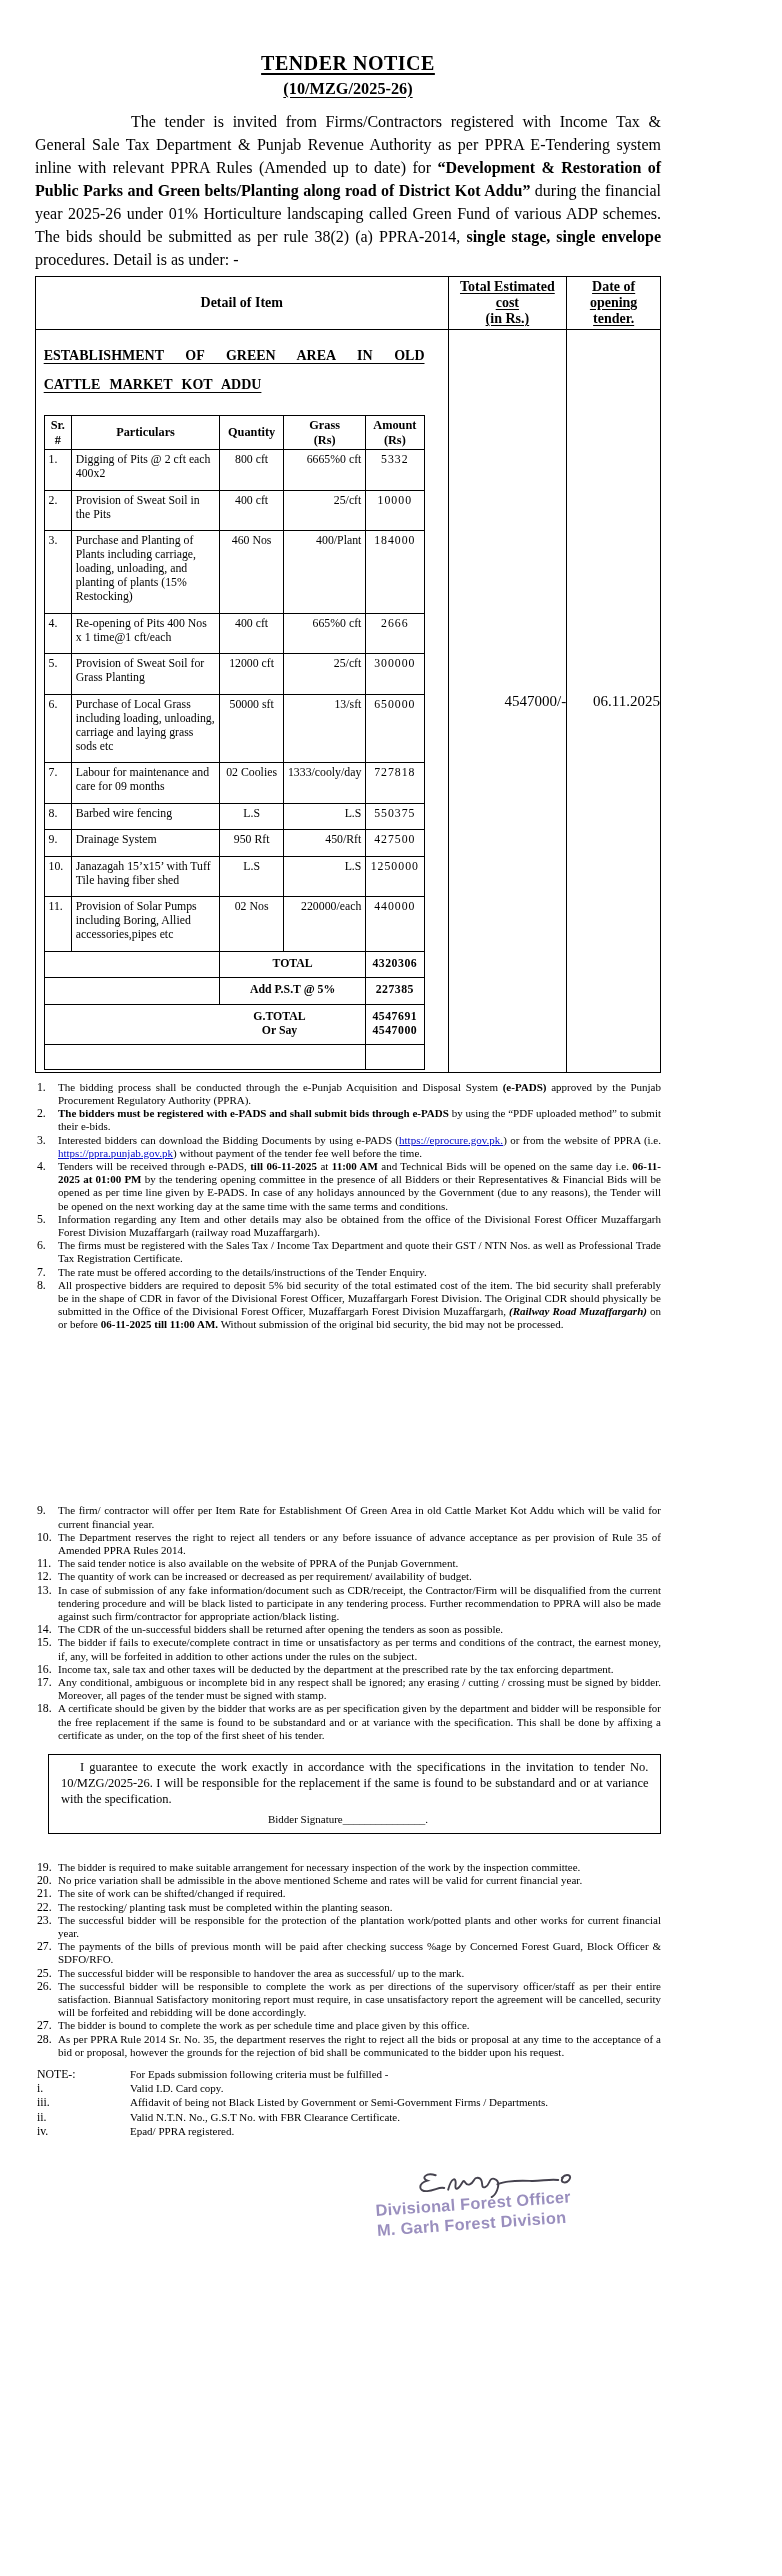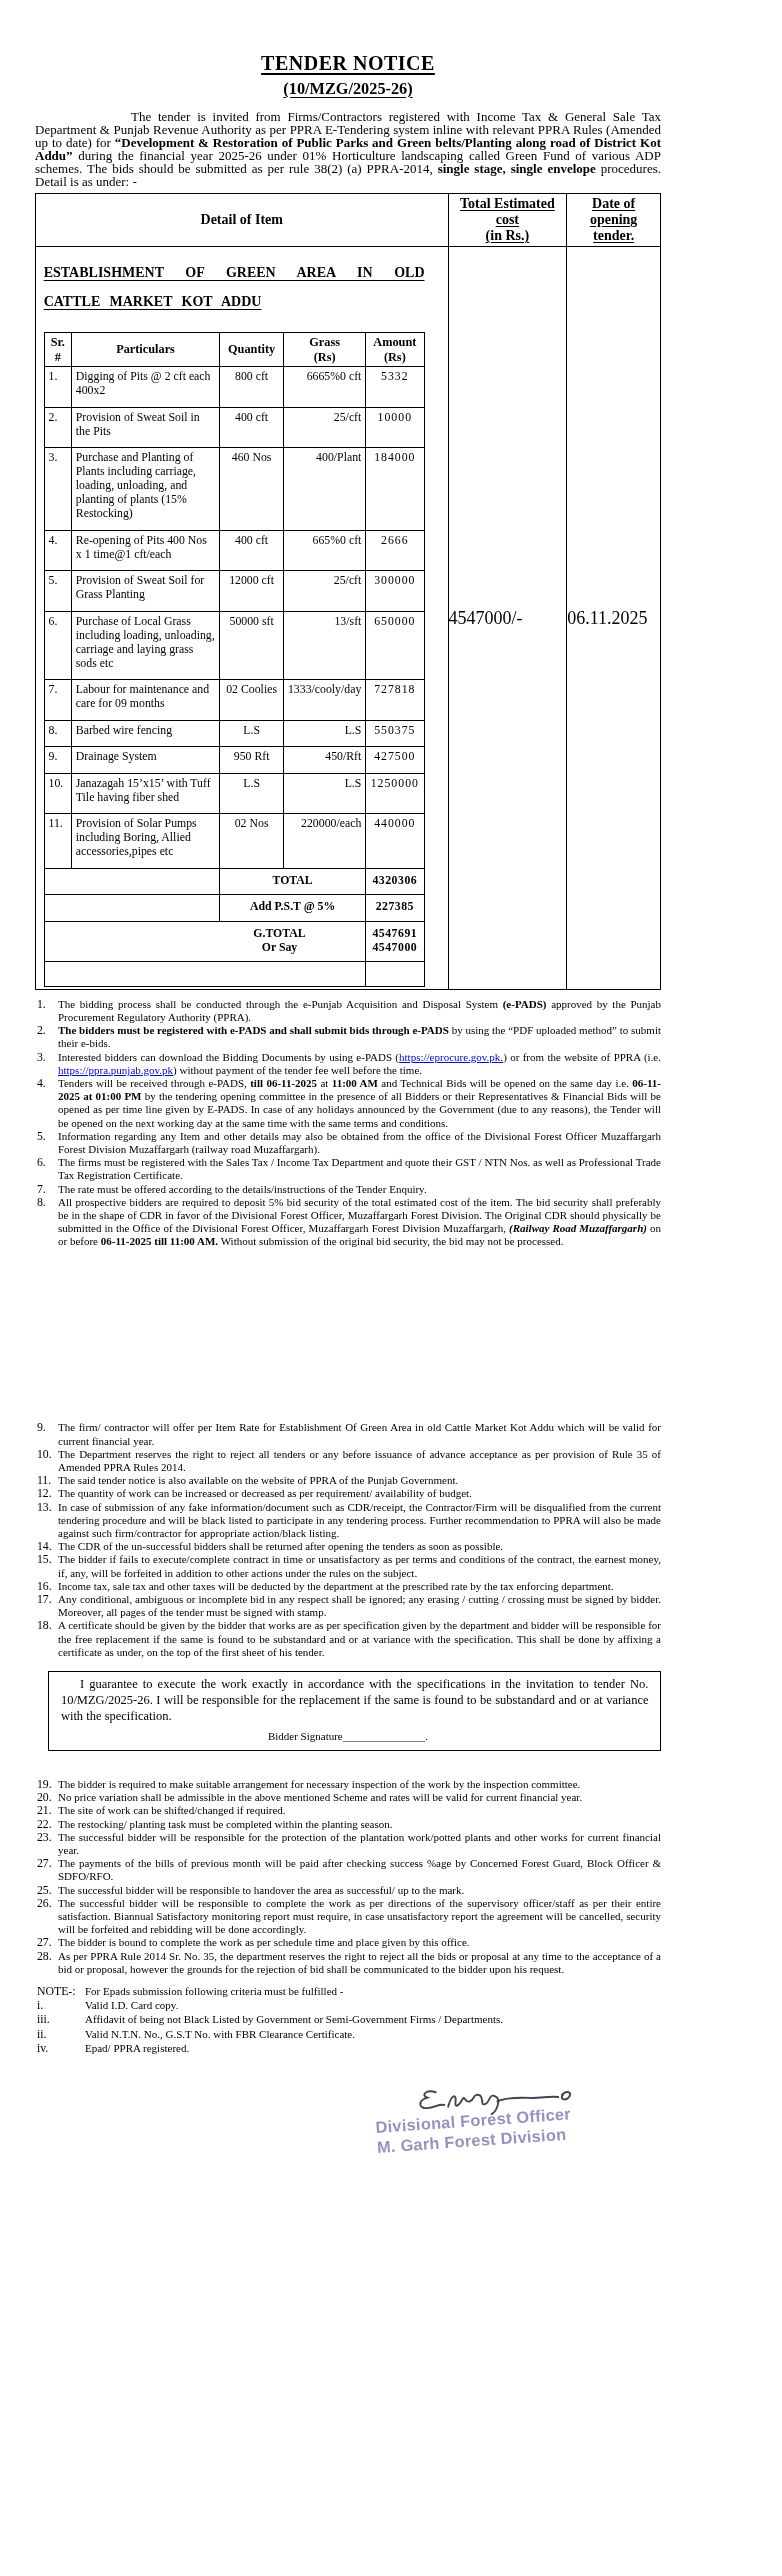--- a/index.html
+++ b/index.html
@@ -6,36 +6,36 @@
   html,body { background:#ffffff; }
   body { width:782px; height:2576px; overflow:hidden; font-family:"Liberation Serif", serif; color:#000; }
   .page { position:relative; width:674px; height:2576px; background:#fff; padding:44px 13px 0 35px;margin-top:8px; }
 
   
   .title-wrap { text-align:center; }
   .doc-title { font-size:20px; font-weight:bold; letter-spacing:0.5px; text-decoration:underline; text-underline-offset:2.9px; display:inline-block; }
   .doc-ref { font-size:16.3px; font-weight:bold; text-decoration:underline; text-underline-offset:2.9px; margin-top:3.8px; display:block; }
 
   
-  .intro { margin-top:11.5px; font-size:13px; line-height:13px; text-align:justify; text-indent:96px; }
+  .intro { margin-top:11.5px; font-size:16px; line-height:23px; text-align:justify; text-indent:96px; }
   .b { font-weight:bold; }
   .it { font-style:italic; }
   .link { color:#0008c8; text-decoration:underline; cursor:pointer; }
 
   
   table.outer { width:100%; border-collapse:collapse; margin-top:4.8px; }
   table.outer th, table.outer td { border:1.9px solid #000; }
   table.outer th { font-size:14px; font-weight:bold; text-align:center; vertical-align:middle; height:48px; padding:1.9px 3.8px; }
   .th-line { display:block; }
   .u { text-decoration:underline; text-underline-offset:1.9px; }
   .col-detail { width:66%; }
   .col-cost { width:19%; }
   .col-date { width:15%; }
   td.detail-cell { vertical-align:top; padding:11.5px 23px 1.9px 7.7px; }
-  td.cost-cell, td.date-cell { vertical-align:middle; text-align:left; font-size:18px; }
+  td.cost-cell, td.date-cell { vertical-align:middle; text-align:right; font-size:15px; }
   .section-heading { font-size:14px; font-weight:bold; text-align:justify; line-height:29px; text-decoration:underline; text-underline-offset:2.9px; margin:0 0 15.3px 0; word-spacing:5.8px; }
 
   
   table.inner { width:100%; border-collapse:collapse; }
   table.inner th, table.inner td { border:1.9px solid #000; padding:1.9px 3.8px; }
   table.inner th { font-size:12.3px; font-weight:bold; text-align:center; vertical-align:middle; height:27px; }
   table.inner td { font-size:11.8px; line-height:14px; vertical-align:top; padding-bottom:9.6px; }
   td.c-sr { width:7.3%; text-align:left; padding-left:5.8px; }
   td.c-part { width:40.6%; text-align:left; }
   td.c-qty { width:17.1%; text-align:center; }
@@ -57,21 +57,21 @@
   .roman .note-num { width:50px; }
   .spacer-gap { height:165px; }
 
   
   .guarantee-box { border:1.9px solid #000; margin:11.5px 0 0 13.4px; padding:4.8px 11.5px 5.8px; font-size:12.5px; line-height:16px; }
   .guarantee-text { text-align:justify; text-indent:19px; }
   .sig-line { margin-top:3.8px; text-align:left; padding-left:207px; font-size:11px; }
 
   .notes-c { margin-top:27px; }
   .footer-notes { margin-top:7.7px; }
-  .footer-notes .note-row { line-height:14.4px; }
+  .footer-notes .note-row { line-height:14.4px;gap:45px; }
 
   
   .signoff { margin:23px 56px 0 auto; width:230px; transform:rotate(-4deg); }
   .scribble { display:block; margin:0 0 -9.6px 33px; }
   .stamp-line { font-family:"Liberation Sans", sans-serif; font-weight:bold; color:#9a8fbe; font-size:16.3px; line-height:20px; letter-spacing:0.3px; }
 </style>
 </head>
 <body>
 
 <div class="page">

